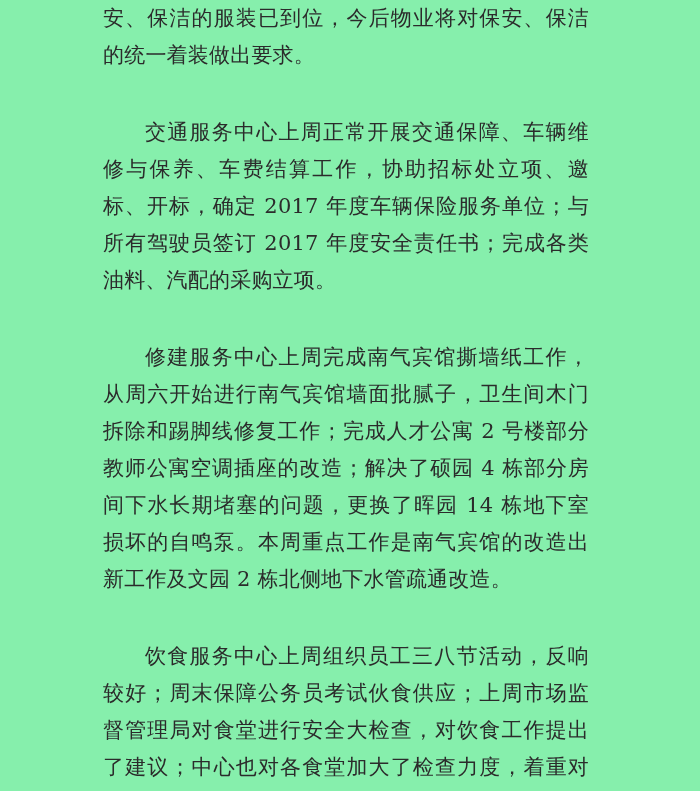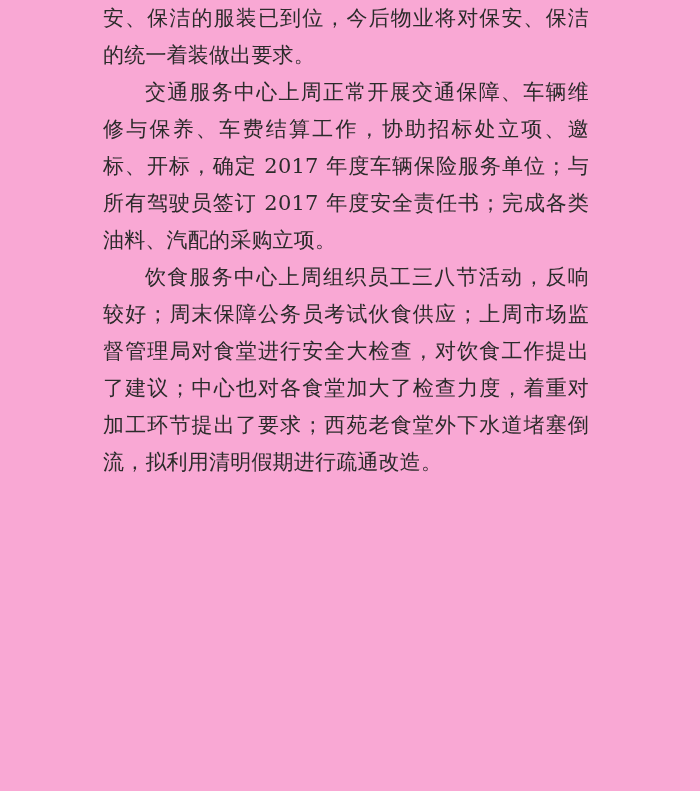--- a/index.html
+++ b/index.html
@@ -5,21 +5,21 @@
 <style>
   html, body {
     margin: 0;
     padding: 0;
     background: #ffffff;
   }
   .page {
     position: relative;
     width: 700px;
     height: 791px;
-    background: #f9a8d4;
+    background: #86efac;
     overflow: hidden;
     box-sizing: border-box;
   }
   .text-body {
     position: absolute;
     left: 103px;
     top: 0px;
     width: 486px;
     font-family: "DejaVu Serif", "Liberation Serif", serif;
     font-size: 21px;
@@ -33,34 +33,36 @@
     margin: 0;
     padding: 0;
     text-align: justify;
     text-justify: inter-character;
     text-align-last: left;
     word-break: break-all;
     white-space: normal;
   }
   .para.indent {
     text-indent: 2em;
+    margin-top: 40px;
   }
   
   .para:last-child { margin-bottom: 0; }
 </style>
 </head>
 <body>
 
 <div class="page">
 
   <div class="text-body">
 
     <p class="para">安、保洁的服装已到位，今后物业将对保安、保洁的统一着装做出要求。</p>
 
     <p class="para indent">交通服务中心上周正常开展交通保障、车辆维修与保养、车费结算工作，协助招标处立项、邀标、开标，确定 2017 年度车辆保险服务单位；与所有驾驶员签订 2017 年度安全责任书；完成各类油料、汽配的采购立项。</p>
 
 
+    <p class="para indent">修建服务中心上周完成南气宾馆撕墙纸工作，从周六开始进行南气宾馆墙面批腻子，卫生间木门拆除和踢脚线修复工作；完成人才公寓 2 号楼部分教师公寓空调插座的改造；解决了硕园 4 栋部分房间下水长期堵塞的问题，更换了晖园 14 栋地下室损坏的自鸣泵。本周重点工作是南气宾馆的改造出新工作及文园 2 栋北侧地下水管疏通改造。</p>
 
     <p class="para indent">饮食服务中心上周组织员工三八节活动，反响较好；周末保障公务员考试伙食供应；上周市场监督管理局对食堂进行安全大检查，对饮食工作提出了建议；中心也对各食堂加大了检查力度，着重对加工环节提出了要求；西苑老食堂外下水道堵塞倒流，拟利用清明假期进行疏通改造。</p>
 
   </div>
 
 </div>
 
 </body></html>

